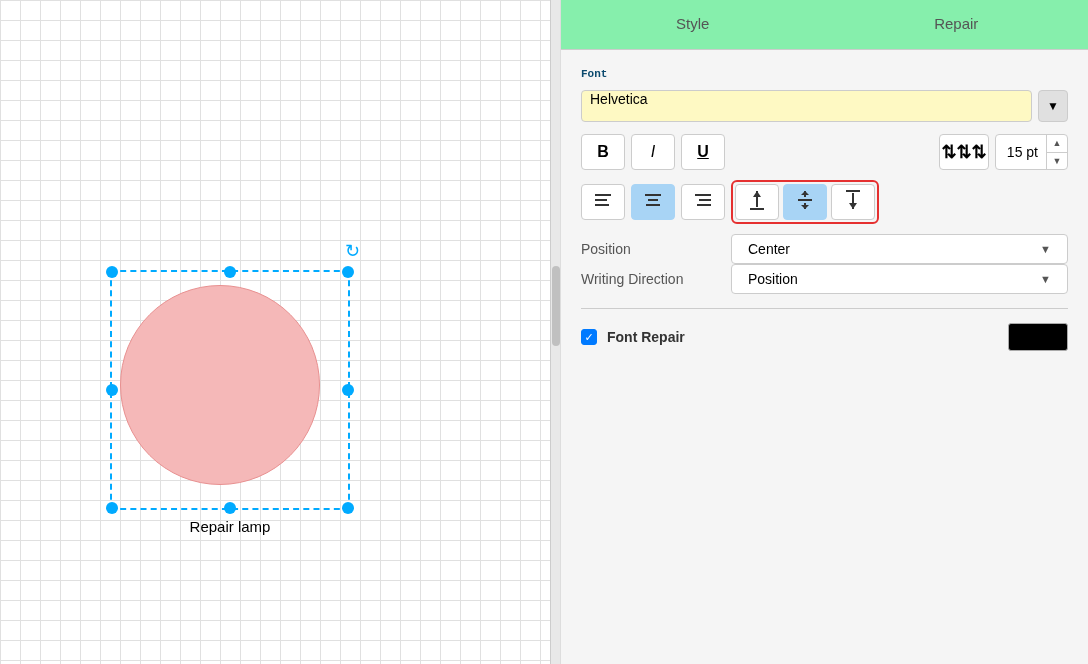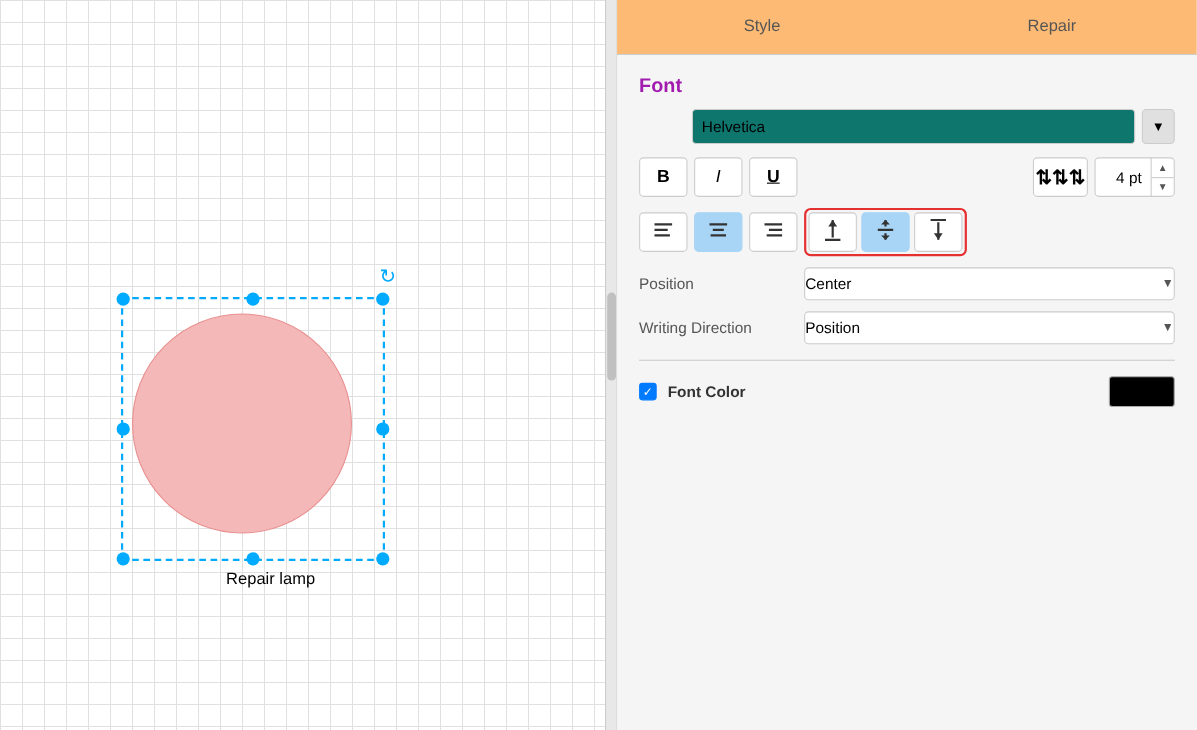--- a/index.html
+++ b/index.html
@@ -73,21 +73,21 @@
       height: 200px;
       background: #f5b8b8;
       border-radius: 50%;
       border: 1px solid #e89090;
     }
 
     
     .shape-label {
       position: absolute;
       top: 248px;
-      left: 16px;
+      left: 0;
       width: 240px;
       text-align: center;
       font-size: 15px;
       color: #000;
     }
 
     
     .handle {
       position: absolute;
       width: 12px;
@@ -115,21 +115,21 @@
       height: 664px;
       background: #f5f5f5;
       border-left: 1px solid #ddd;
       display: flex;
       flex-direction: column;
     }
 
     
     .tabs {
       display: flex;
-      background: #fdba74;
+      background: #86efac;
       border-bottom: 1px solid #ccc;
       height: 50px;
     }
 
     .tab {
       flex: 1;
       display: flex;
       align-items: center;
       justify-content: center;
       font-size: 15px;
@@ -147,47 +147,47 @@
     }
 
     
     .panel-content {
       padding: 18px 20px;
       flex: 1;
       overflow-y: auto;
     }
 
     .section-label {
-      font-size: 18px;
+      font-size: 11px;
       font-weight: 600;
-      color: #a21caf;
+      color: #0c4a6e;
       margin-bottom: 10px;
       text-transform: none;
+      font-family: Liberation Mono, monospace;
     }
 
     
     .font-selector-row {
       display: flex;
       align-items: center;
       margin-bottom: 12px;
       gap: 6px;
     }
 
     .font-dropdown {
       flex: 1;
       height: 32px;
-      background: #0f766e;
+      background: #fef9c3;
       border: 1px solid #ccc;
       border-radius: 4px;
       padding: 0 8px;
       font-size: 14px;
       display: flex;
-      align-items: center;
+      align-items: flex-start;
       justify-content: space-between;
-      margin-left: 48px;
     }
 
     .font-dropdown-arrow {
       width: 30px;
       height: 32px;
       background: #e0e0e0;
       border: 1px solid #ccc;
       border-radius: 4px;
       display: flex;
       align-items: center;
@@ -304,42 +304,41 @@
 
     .valign-btn.active {
       background: #a8d4f5;
       border-color: #a8d4f5;
     }
 
     
     .prop-row {
       display: flex;
       align-items: center;
-      margin-bottom: 10px;
       gap: 10px;
       justify-content: center;
     }
 
     .prop-label {
       font-size: 14px;
       color: #555;
       width: 140px;
       flex-shrink: 0;
     }
 
     .prop-select {
       flex: 1;
       height: 30px;
       background: #fff;
       border: 1px solid #ccc;
       border-radius: 4px;
       display: flex;
       align-items: center;
       justify-content: space-between;
-      padding: 0 0;
+      padding: 0 16px;
       font-size: 14px;
     }
 
     .prop-select-arrow {
       font-size: 11px;
       color: #555;
     }
 
     
     .divider {
@@ -461,21 +460,21 @@
         <div class="fmt-btn">
           <span class="underline-icon">U</span>
         </div>
         <div class="spacer"></div>
 
         <div class="fmt-btn" style="width:50px; font-size:18px;">
           <span>⇅⇅⇅</span>
         </div>
 
         <div class="font-size-box">
-          <div class="font-size-value">4 pt</div>
+          <div class="font-size-value">15 pt</div>
           <div class="font-size-spinners">
             <div class="spinner-btn">▲</div>
             <div class="spinner-btn">▼</div>
           </div>
         </div>
       </div>
 
       <div class="btn-row">
 
         <div class="align-btn">
@@ -553,20 +552,20 @@
           <span>Position</span>
           <span class="prop-select-arrow">▼</span>
         </div>
       </div>
     </div>
 
     <div class="divider"></div>
 
     <div class="color-row">
       <div class="checkbox checked"></div>
-      <div class="color-label">Font Color</div>
+      <div class="color-label">Font Repair</div>
       <div class="color-swatch" style="background: #000000;"></div>
     </div>
 
 
 
   </div>
 </div>
 
 </body></html>

